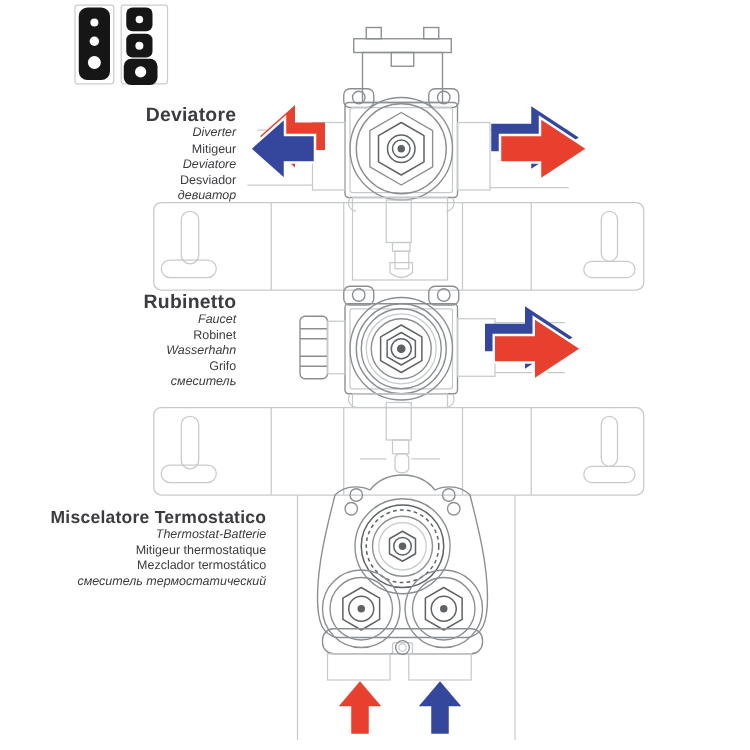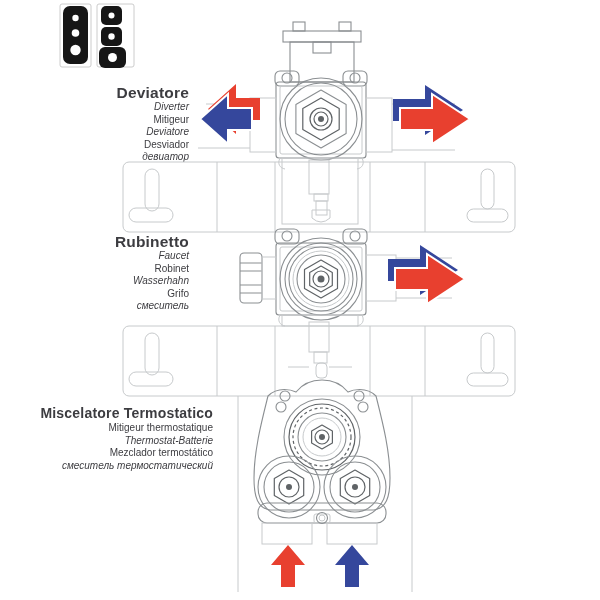--- a/index.html
+++ b/index.html
@@ -40,22 +40,22 @@
     <span class="lb-title">Rubinetto</span>
     <span class="lb-line it">Faucet</span>
     <span class="lb-line">Robinet</span>
     <span class="lb-line it">Wasserhahn</span>
     <span class="lb-line">Grifo</span>
     <span class="lb-line it">смеситель</span>
   </div>
 
   <div class="label-block" style="top:405px;right:387px;">
     <span class="lb-title small">Miscelatore Termostatico</span>
+    <span class="lb-line it">Thermostat-Batterie</span>
     <span class="lb-line">Mitigeur thermostatique</span>
-    <span class="lb-line it">Thermostat-Batterie</span>
     <span class="lb-line">Mezclador termostático</span>
     <span class="lb-line it">смеситель термостатический</span>
   </div>
 
   <svg id="artwork" viewBox="0 0 600 600">
 
     <g>
       <rect class="icon-frame" x="60" y="4" width="31" height="63" rx="2"></rect>
       <rect class="icon-black" x="63" y="6" width="25" height="58" rx="7"></rect>
       <circle cx="75.5" cy="18" r="3.2" fill="#fff"></circle>

